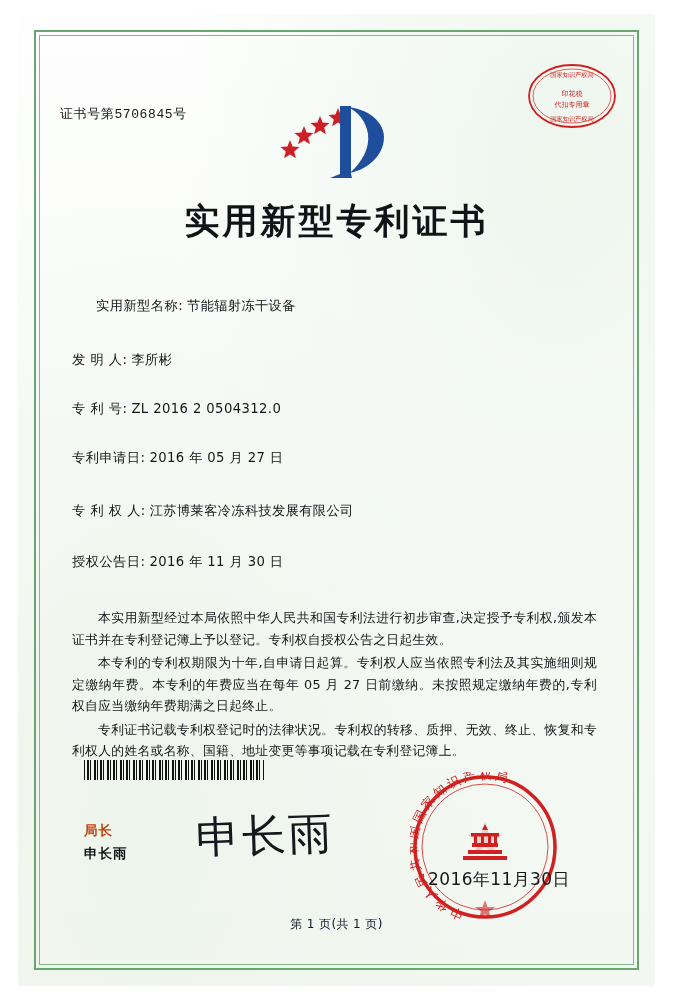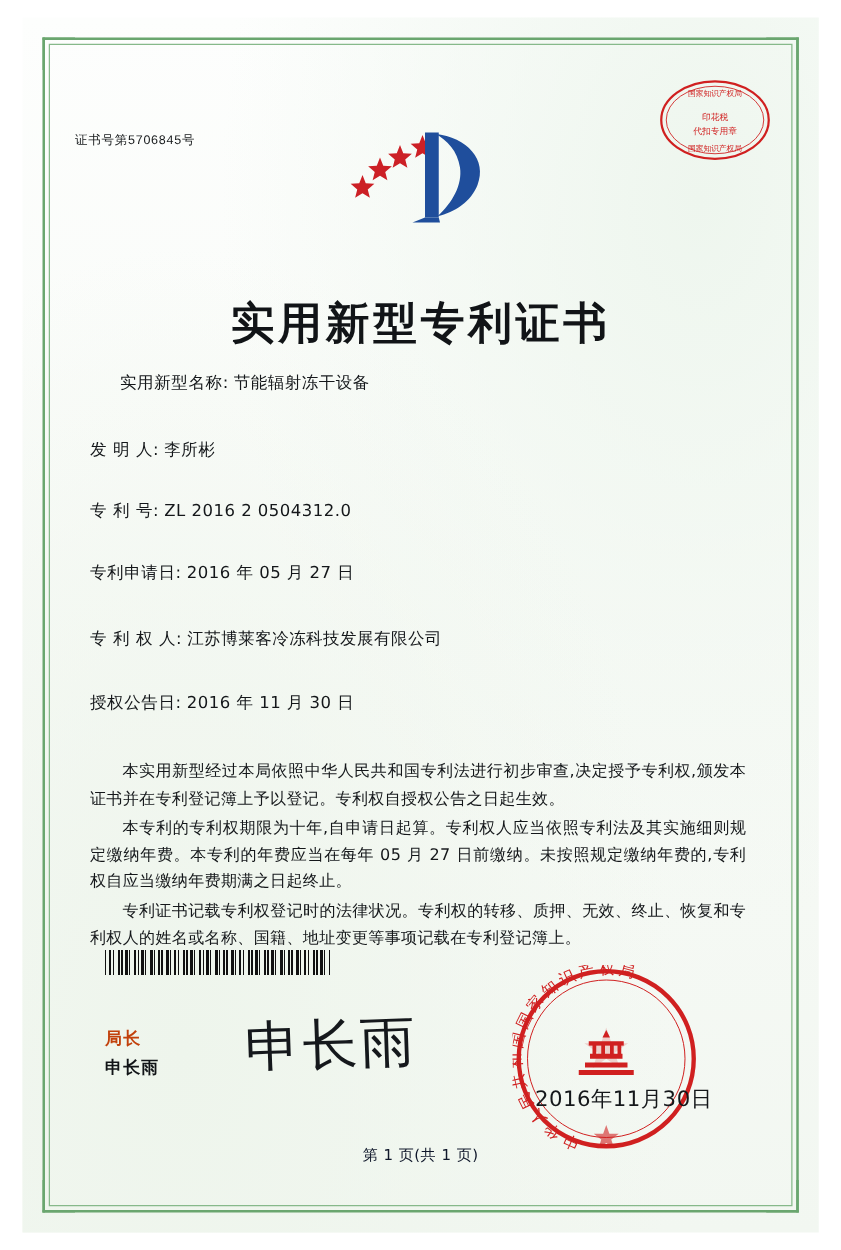--- a/index.html
+++ b/index.html
@@ -64,22 +64,22 @@
   .corner.tl { left: 34px;  top: 30px;  border-right: none; border-bottom: none; }
   .corner.tr { left: 613px; top: 30px;  border-left: none;  border-bottom: none; }
   .corner.bl { left: 34px;  top: 944px; border-right: none; border-top: none; }
   .corner.br { left: 613px; top: 944px; border-left: none;  border-top: none; }
 
   
   .cert-no {
     position: absolute;
     left: 60px;
     top: 105px;
-    font-family: Liberation Sans, sans-serif;
-    font-size: 10px;
+    font-family: Liberation Mono, monospace;
+    font-size: 13px;
     color: #15181a;
     letter-spacing: 0.6px;
     white-space: nowrap;
   }
 
   
   .logo {
     position: absolute;
     left: 278px;
     top: 90px;
@@ -102,21 +102,20 @@
     position: absolute;
     left: 0;
     top: 198px;
     width: 673px;
     text-align: center;
     font-family: "DejaVu Sans", "Liberation Sans", sans-serif;
     font-size: 35px;
     font-weight: bold;
     letter-spacing: 3px;
     color: #111417;
-    margin-top: 37px;
   }
 
   
   .field {
     position: absolute;
     left: 72px;
     font-family: "DejaVu Sans", "Liberation Sans", sans-serif;
     font-size: 13.2px;
     color: #14171a;
     white-space: nowrap;

